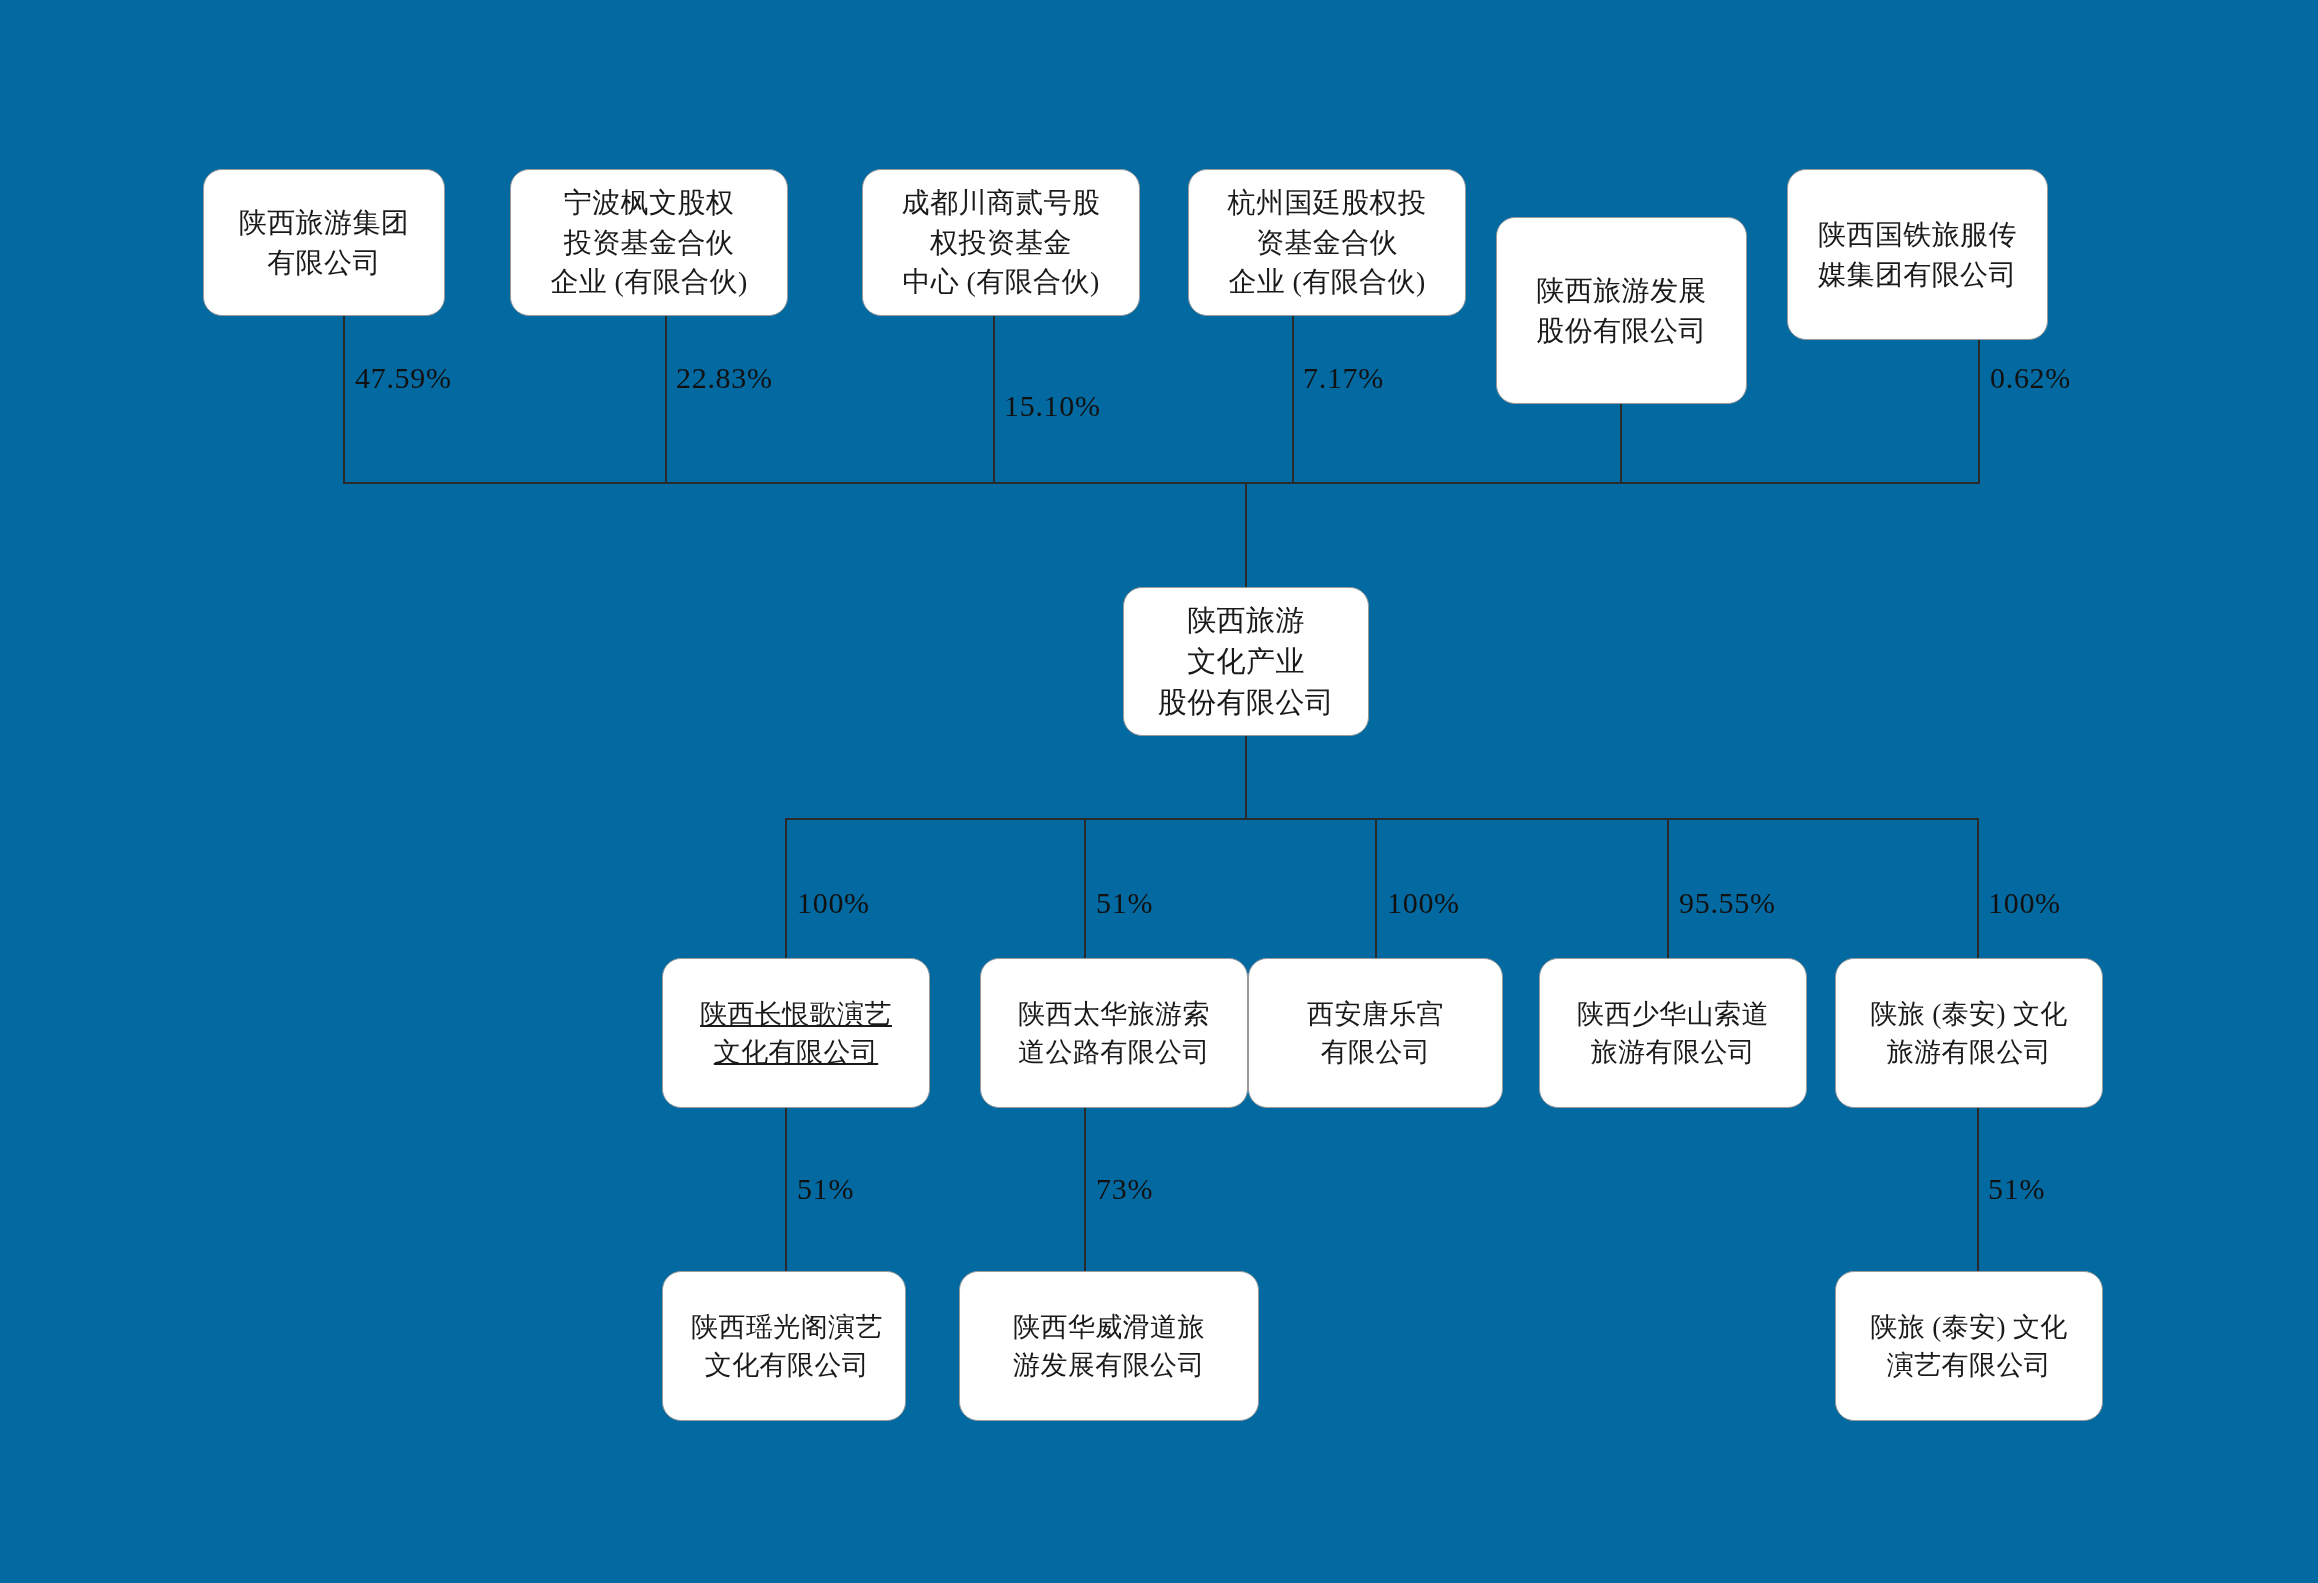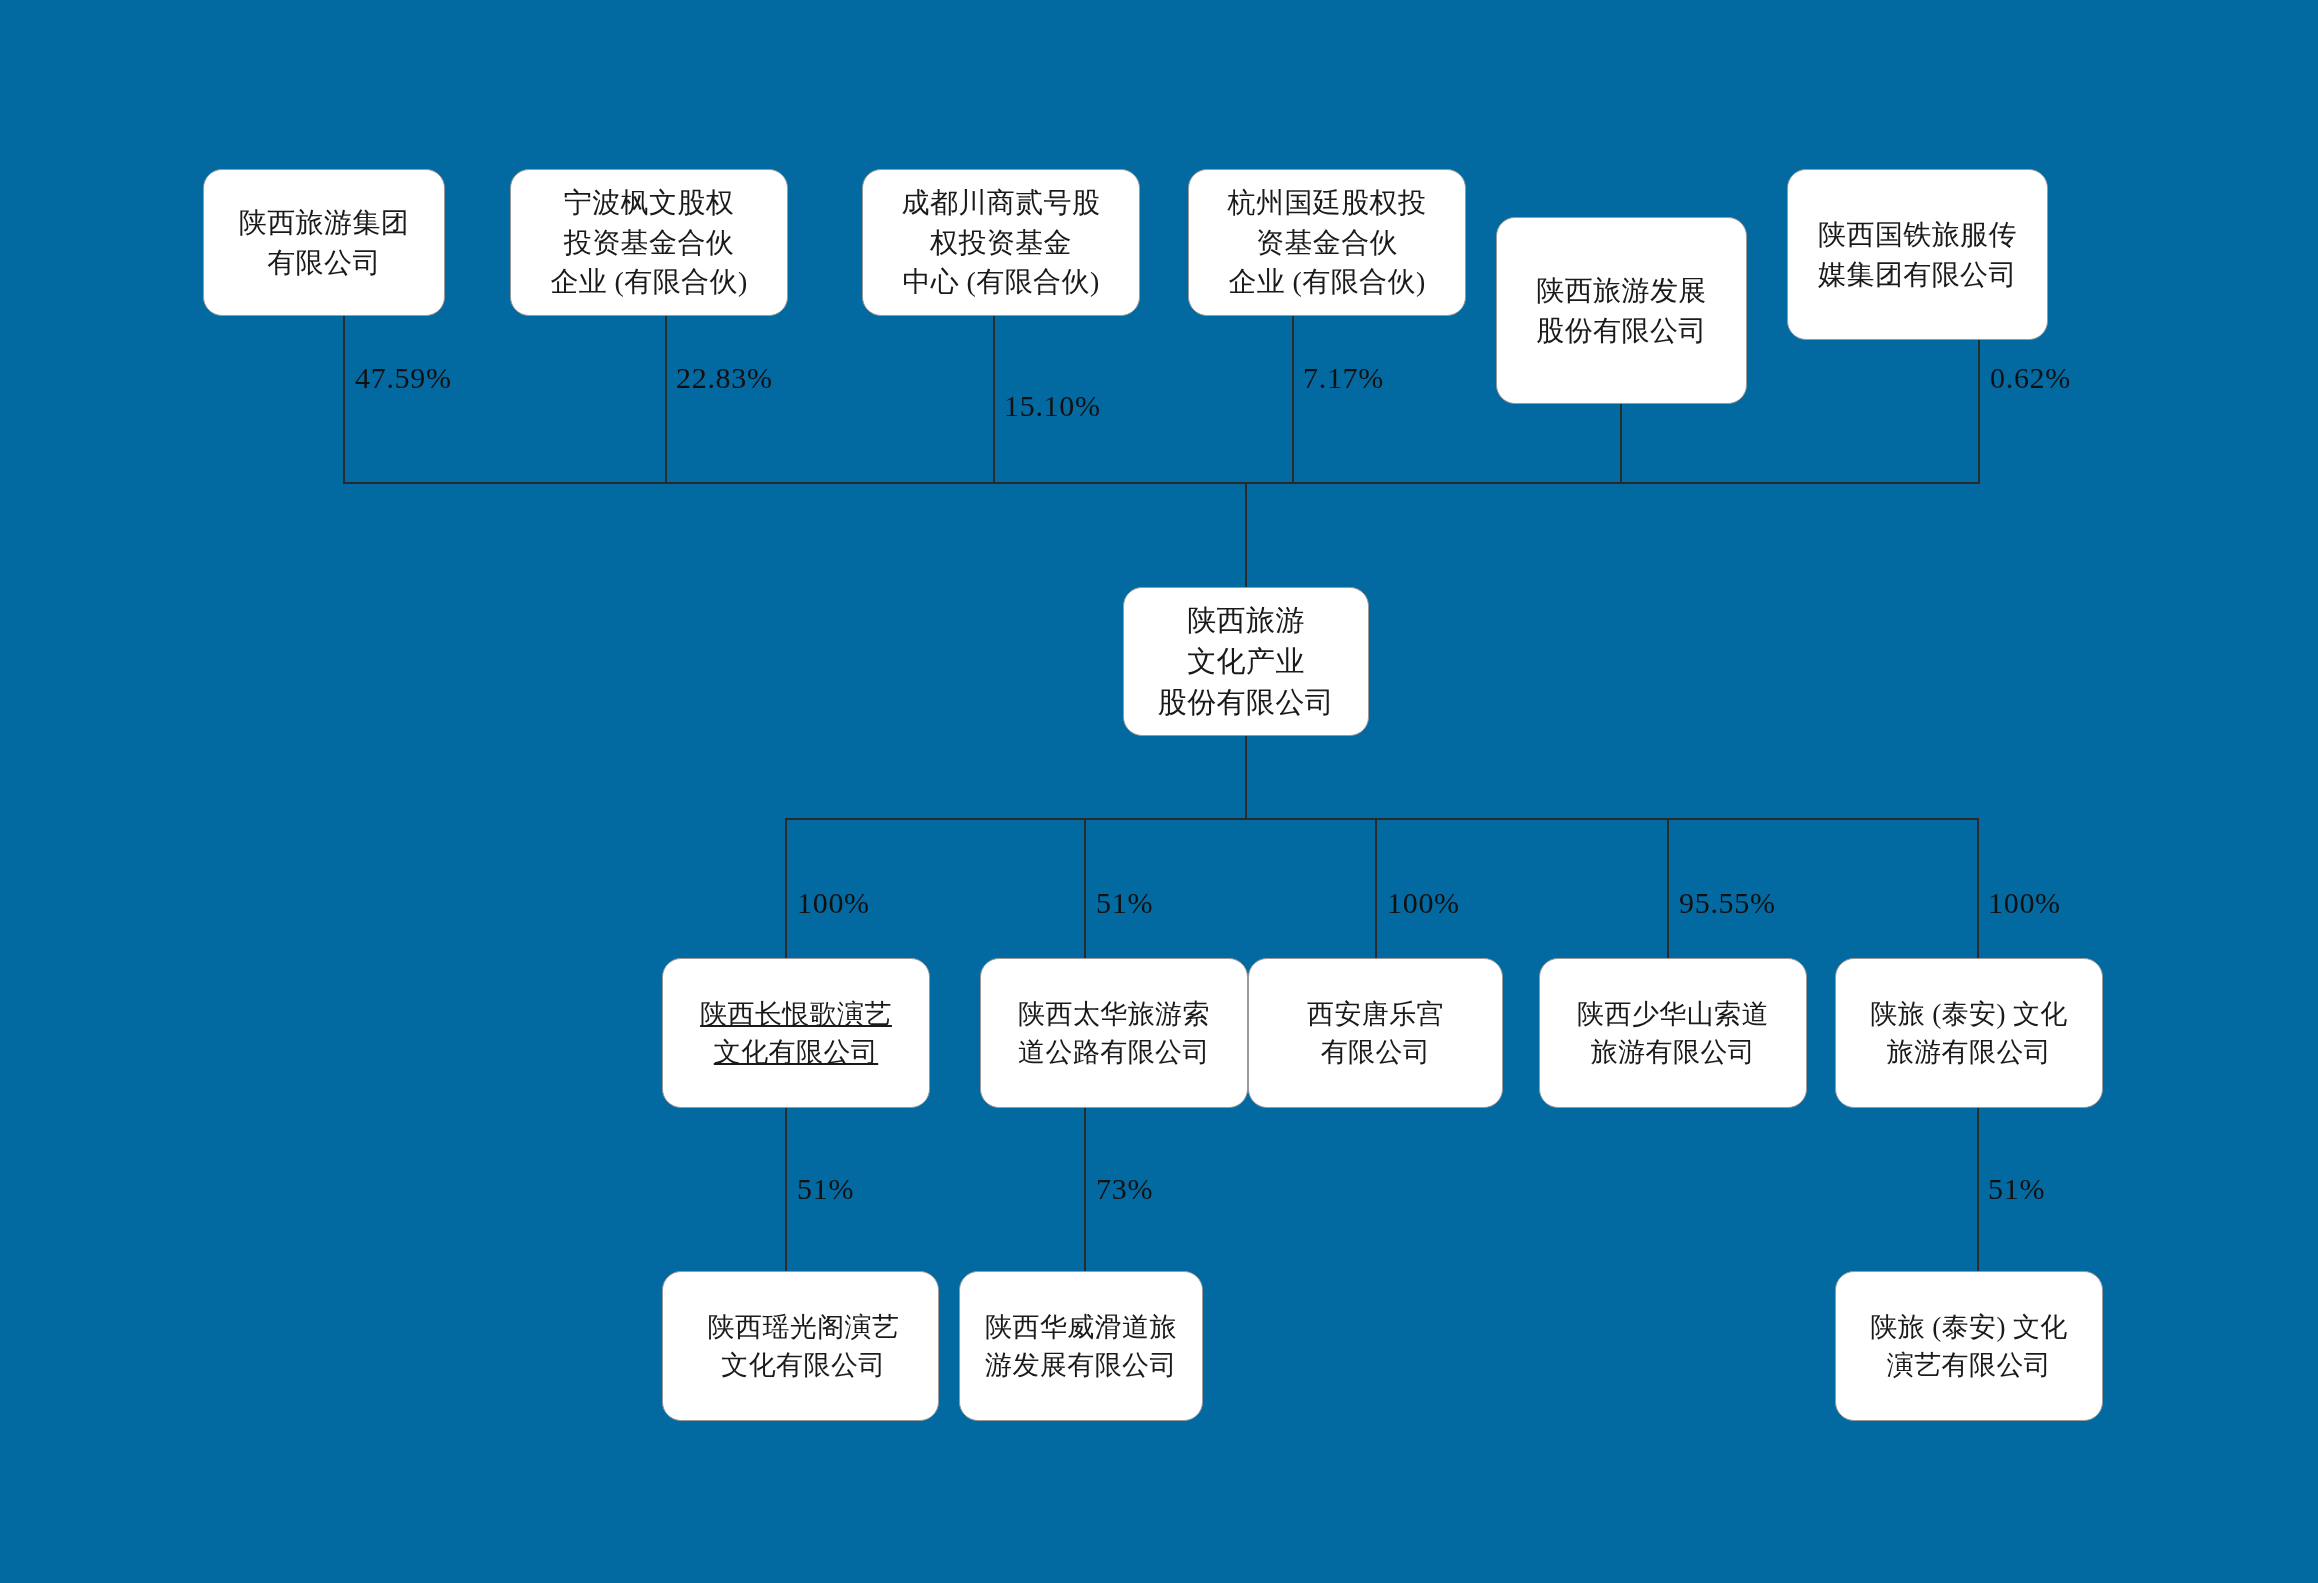--- a/index.html
+++ b/index.html
@@ -166,26 +166,26 @@
   </div>
 
   <div class="edge-v" style="left:785px; top:1108px; height:163px;"></div>
   <div class="edge-v" style="left:1084px; top:1108px; height:163px;"></div>
   <div class="edge-v" style="left:1977px; top:1108px; height:163px;"></div>
 
   <div class="pct" style="left:797px; top:1172px;">51%</div>
   <div class="pct" style="left:1096px; top:1172px;">73%</div>
   <div class="pct" style="left:1988px; top:1172px;">51%</div>
 
-  <div class="node lvl3" style="left:662px; top:1271px; width:277px; height:150px;padding-left:6px;">
+  <div class="node lvl3" style="left:662px; top:1271px; width:244px; height:150px;padding-left:6px;">
     <span class="ln">陕西瑶光阁演艺</span>
     <span class="ln">文化有限公司</span>
   </div>
 
-  <div class="node lvl3" style="left:959px; top:1271px; width:244px; height:150px;">
+  <div class="node lvl3" style="left:959px; top:1271px; width:300px; height:150px;">
     <span class="ln">陕西华威滑道旅</span>
     <span class="ln">游发展有限公司</span>
   </div>
 
   <div class="node lvl3" style="left:1835px; top:1271px; width:268px; height:150px;">
     <span class="ln">陕旅 (泰安) 文化</span>
     <span class="ln">演艺有限公司</span>
   </div>
 
 </div>

